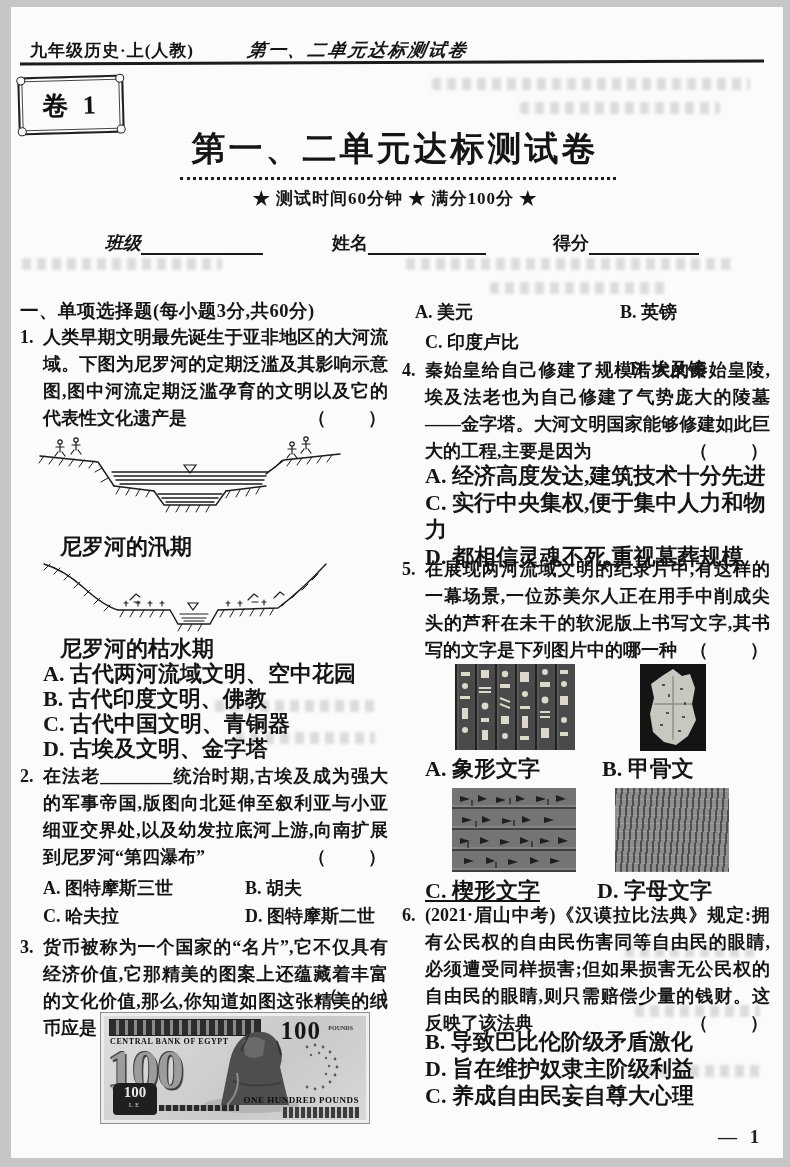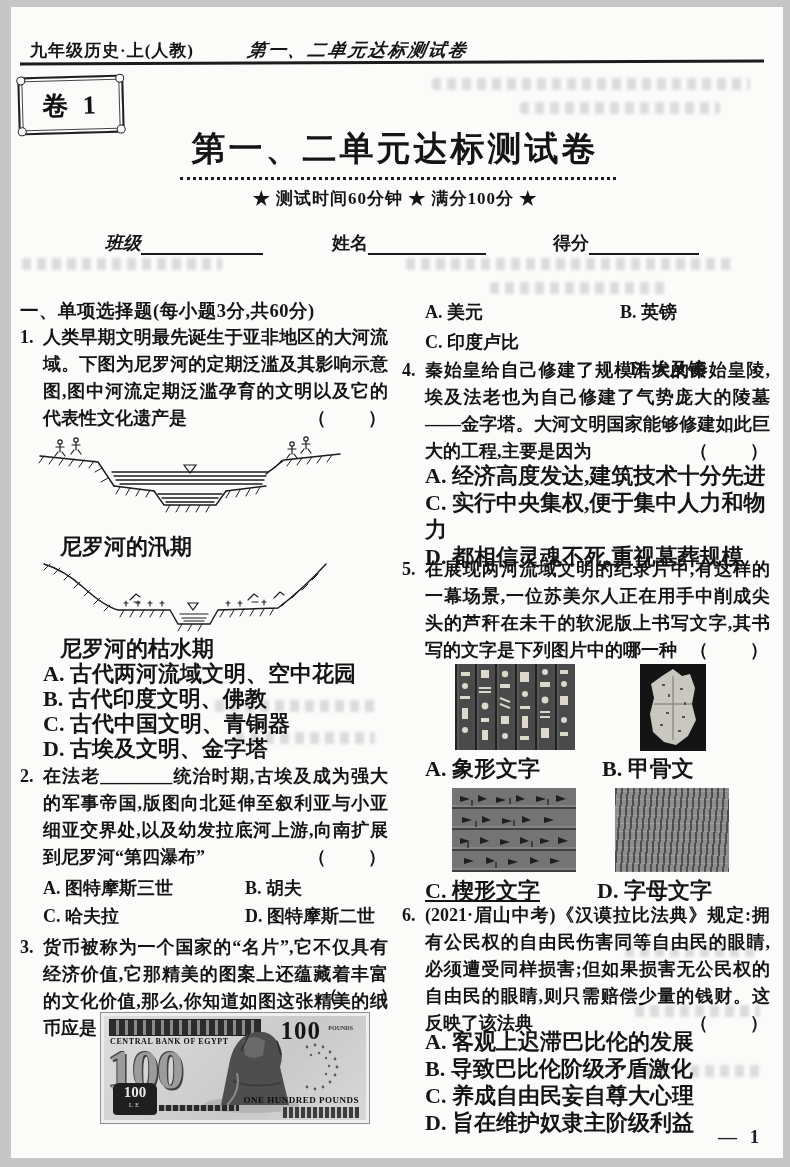--- a/index.html
+++ b/index.html
@@ -231,21 +231,21 @@
         <b>100</b>
         <s>LE</s>
       </div>
       <div class="bn-strip"></div>
       <div class="bn-arab"></div>
     </div>
   </div>
 
   <div id="col-right" class="col">
 
-    <div class="optrow txt" style="left:23px;top:300px;">A. 美元</div>
+    <div class="optrow txt" style="left:13px;top:300px;">A. 美元</div>
     <div class="optrow txt" style="left:218px;top:300px;">B. 英镑</div>
     <div class="optrow txt" style="left:23px;top:330px;">C. 印度卢比</div>
     <div class="optrow txt" style="left:228px;top:330px;margin-top:27px;">D. 埃及镑</div>
 
     <div class="abs q txt" style="left:0;top:357px;width:368px;">
       <span class="q-num">4.</span>
       <span class="q-body"><span>秦始皇给自己修建了规模浩大的秦始皇陵,埃及法老也为自己修建了气势庞大的陵墓——金字塔。大河文明国家能够修建如此巨大的工程,主要是因为</span><span class="ans">（　　）</span></span>
     </div>
     <div class="abs" style="left:0;top:462px;width:368px;">
       <div class="opt opt27 txt">A. 经济高度发达,建筑技术十分先进</div>
@@ -346,21 +346,20 @@
     </div>
     <div class="simg simg-d" style="left:213px;top:788px;width:114px;height:84px;"></div>
     <div class="figcap txt" style="left:23px;top:876px;width:180px;text-decoration:underline;">C. 楔形文字</div>
     <div class="figcap txt" style="left:195px;top:876px;width:155px;">D. 字母文字</div>
 
     <div class="abs q txt" style="left:0;top:902px;width:368px;">
       <span class="q-num">6.</span>
       <span class="q-body"><span>(2021·眉山中考)《汉谟拉比法典》规定:拥有公民权的自由民伤害同等自由民的眼睛,必须遭受同样损害;但如果损害无公民权的自由民的眼睛,则只需赔偿少量的钱财。这反映了该法典</span><span class="ans">（　　）</span></span>
     </div>
     <div class="abs" style="left:0;top:1028px;width:368px;">
-      <div class="opt opt27 txt">A. 客观上迟滞巴比伦的发展</div>
       <div class="opt opt27 txt">B. 导致巴比伦阶级矛盾激化</div>
+      <div class="opt opt27 txt">D. 旨在维护奴隶主阶级利益</div>
       <div class="opt opt27 txt">C. 养成自由民妄自尊大心理</div>
-      <div class="opt opt27 txt">D. 旨在维护奴隶主阶级利益</div>
     </div>
   </div>
 
   <div class="pagenum">— 1</div>
 </div>
 
 </body></html>

